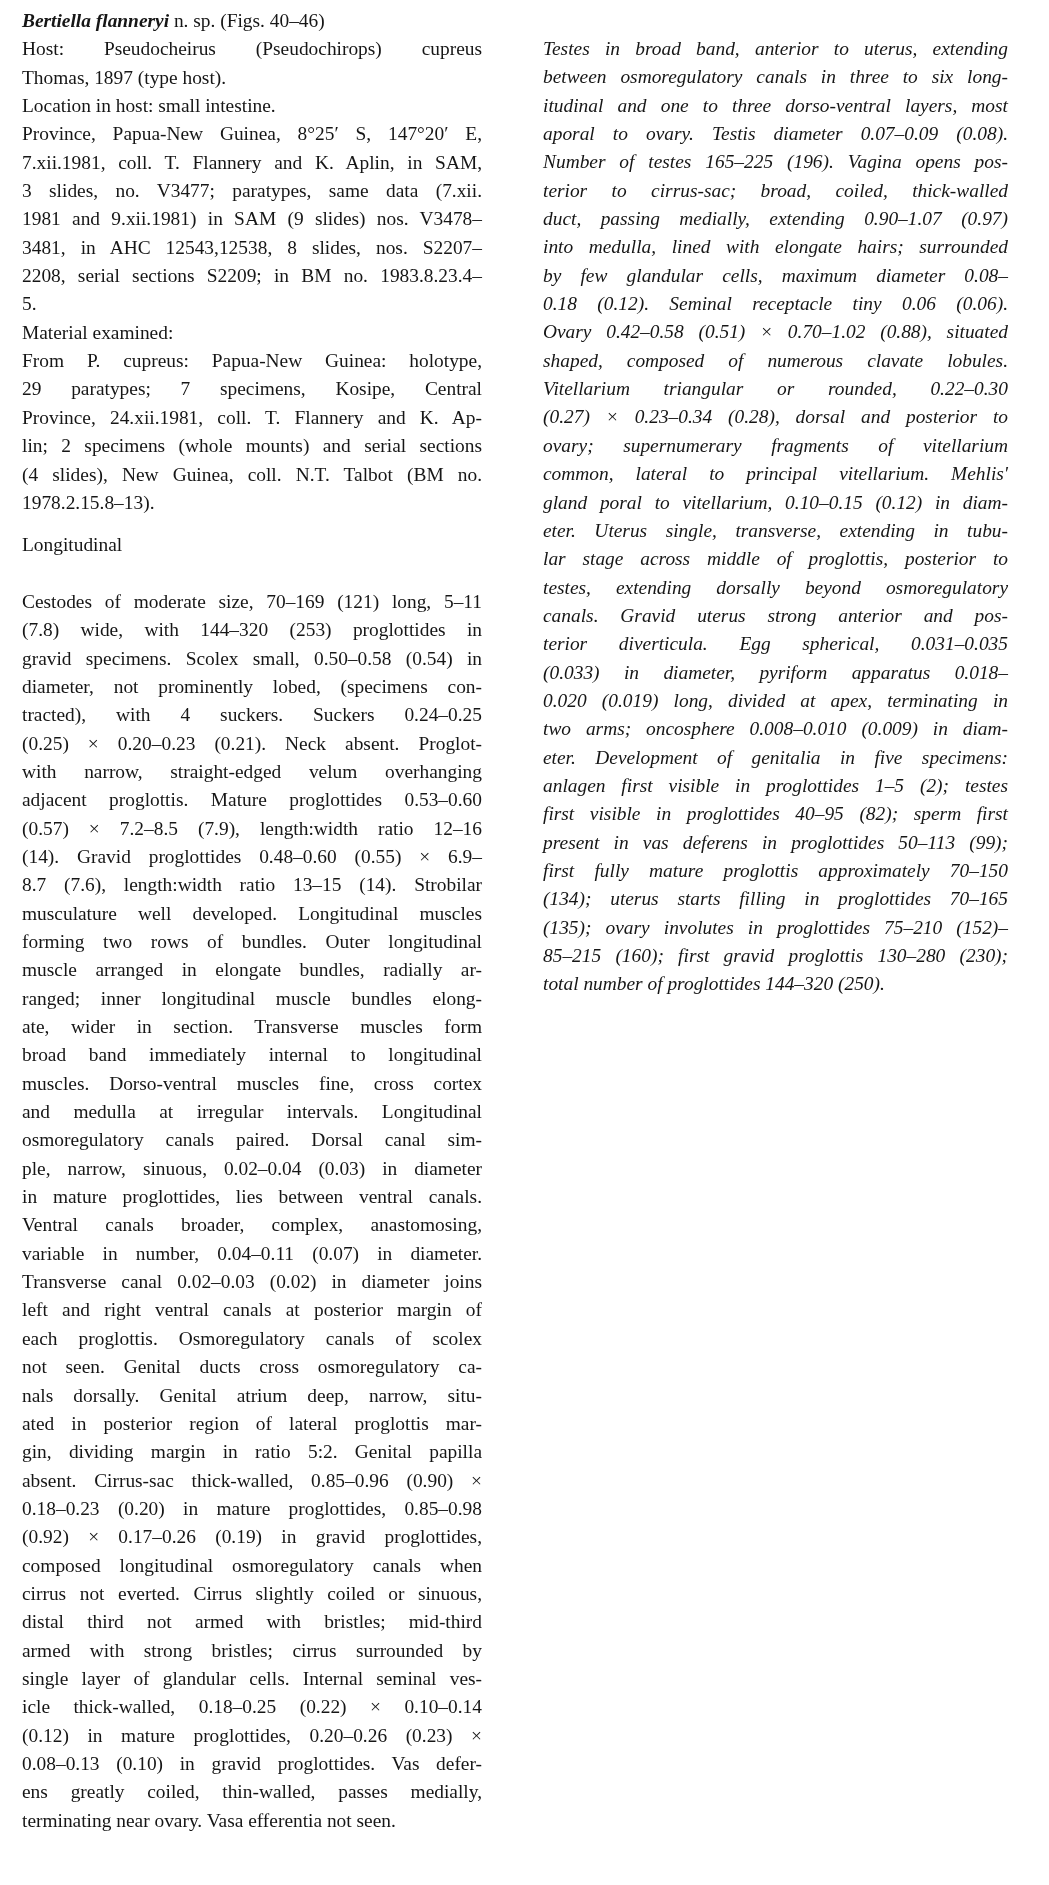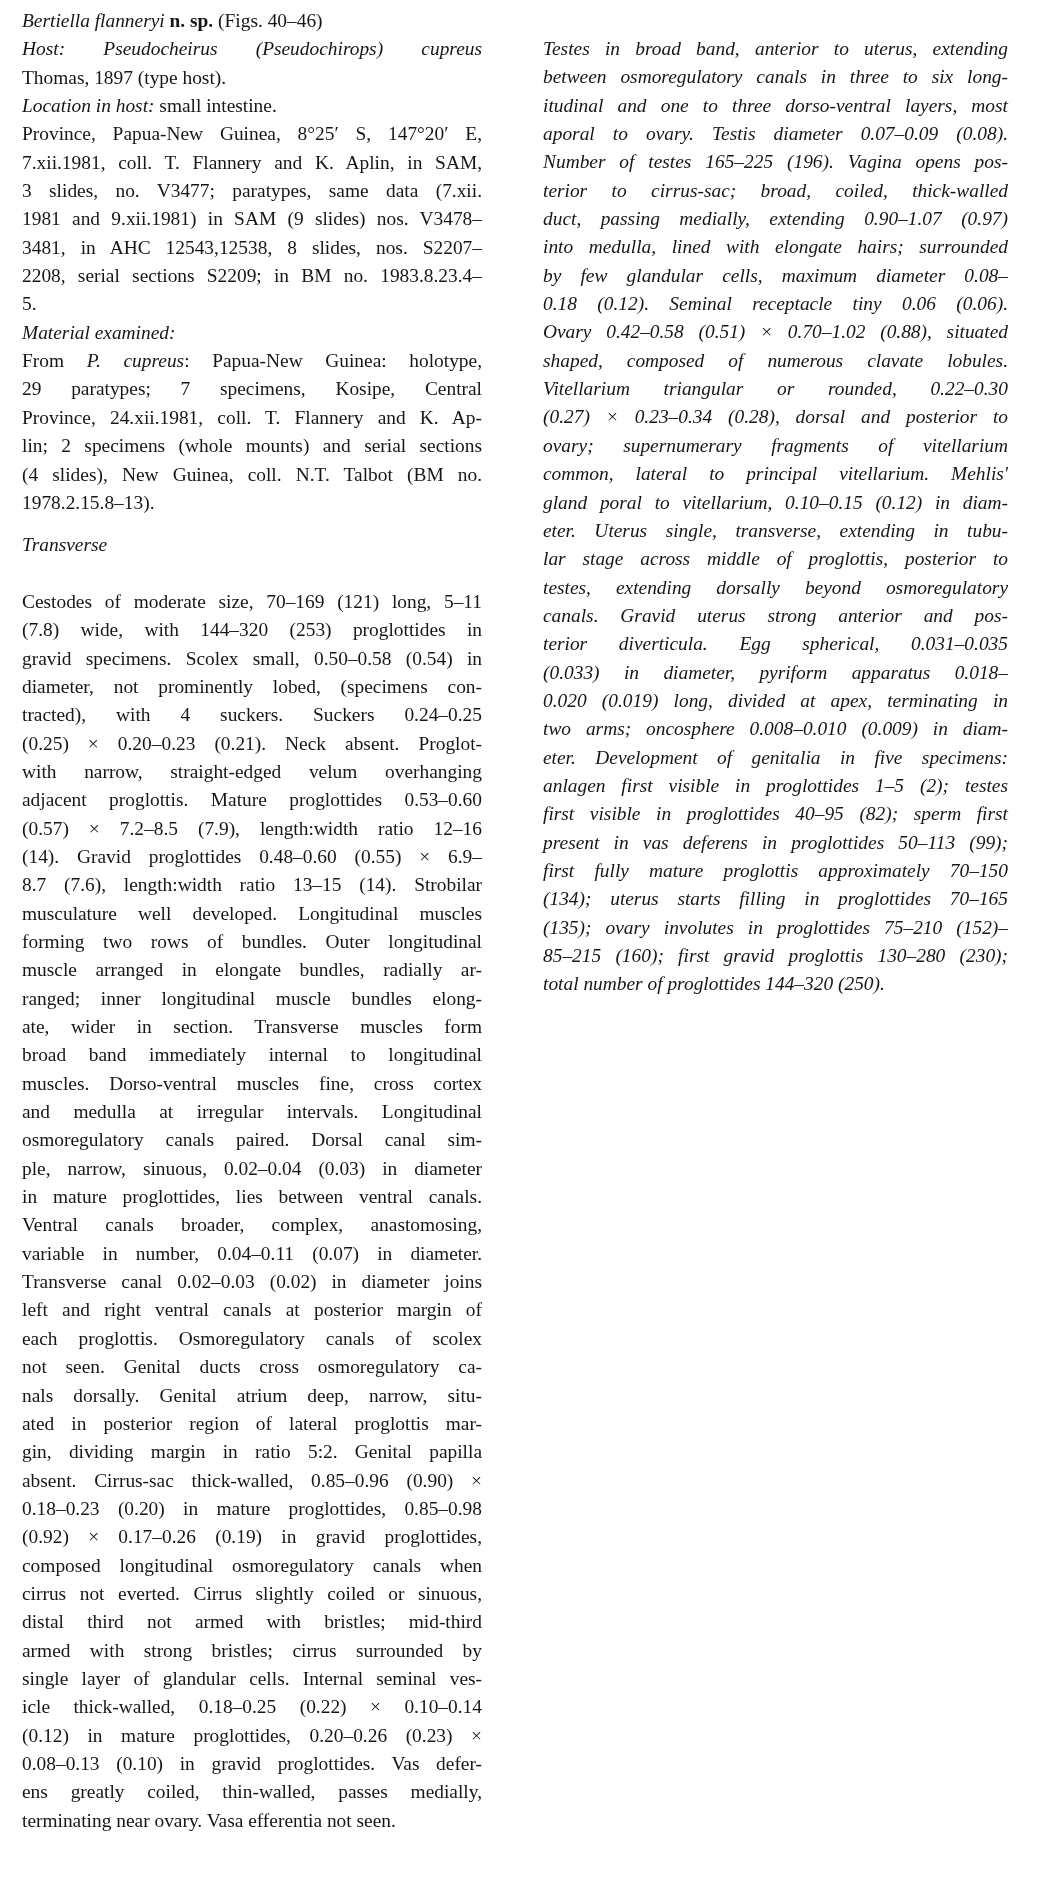--- a/index.html
+++ b/index.html
@@ -10,23 +10,23 @@
     font-size: 19.4px;
   }
   .col { position: absolute; top: 0; }
   .col-left { left: 22px; width: 460px; }
   .col-right { left: 543px; width: 465px; font-style: italic; }
   .line {
     height: 28.35px; line-height: 28.35px; white-space: nowrap;
     text-align: justify; text-align-last: justify;
   }
   .line.last { text-align-last: left; }
-  .line span.it { font-style: italic; }
-  .line span.b { font-weight: bold; }
-  .line span.bi { font-weight: normal; font-style: italic; }
+  .line span.it { }
+  .line span.b { font-weight: normal; }
+  .line span.bi { font-weight: bold; font-style: italic; }
   .gap { height: 28.35px; }
   .gap-sm { height: 14px; }
 </style>
 </head>
 <body>
 
 <div class="col col-left">
   <div style="height:7px"></div>
   <div id="header-block">
       <div class="line last"><span class="bi">Bertiella flanneryi</span><span class="b"> n. sp.</span><span> (Figs. 40–46)</span></div>
@@ -42,21 +42,21 @@
       <div class="line last"><span>5.</span></div>
       <div class="line last"><span class="it">Material examined:</span></div>
       <div class="line"><span>From </span><span class="it">P. cupreus</span><span>: Papua-New Guinea: holotype,</span></div>
       <div class="line"><span>29 paratypes; 7 specimens, Kosipe, Central</span></div>
       <div class="line"><span>Province, 24.xii.1981, coll. T. Flannery and K. Ap-</span></div>
       <div class="line"><span>lin; 2 specimens (whole mounts) and serial sections</span></div>
       <div class="line"><span>(4 slides), New Guinea, coll. N.T. Talbot (BM no.</span></div>
       <div class="line last"><span>1978.2.15.8–13).</span></div>
     </div>
   <div class="gap-sm"></div>
-  <div class="line last"><span class="it">Transverse</span></div>
+  <div class="line last"><span class="it">Longitudinal</span></div>
   <div class="gap"></div>
   <div id="desc-block">
       <div class="line">Cestodes of moderate size, 70–169 (121) long, 5–11</div>
       <div class="line">(7.8) wide, with 144–320 (253) proglottides in</div>
       <div class="line">gravid specimens. Scolex small, 0.50–0.58 (0.54) in</div>
       <div class="line">diameter, not prominently lobed, (specimens con-</div>
       <div class="line">tracted), with 4 suckers. Suckers 0.24–0.25</div>
       <div class="line">(0.25) × 0.20–0.23 (0.21). Neck absent. Proglot-</div>
       <div class="line">with narrow, straight-edged velum overhanging</div>
       <div class="line">adjacent proglottis. Mature proglottides 0.53–0.60</div>

